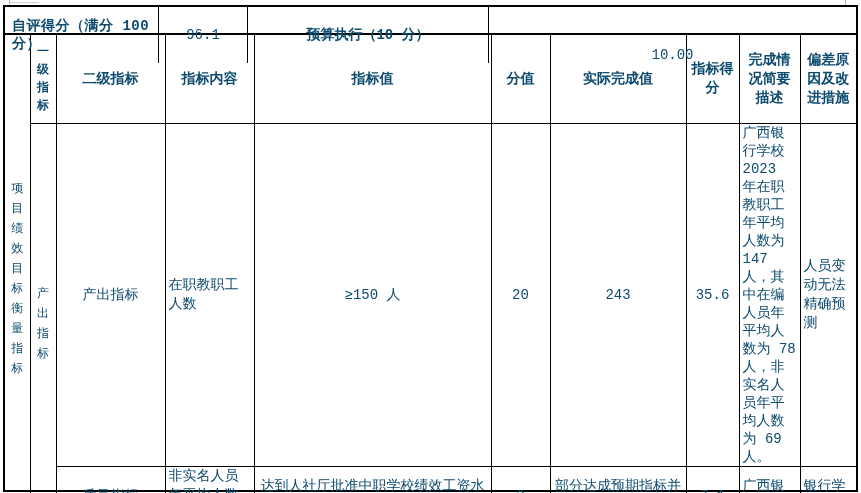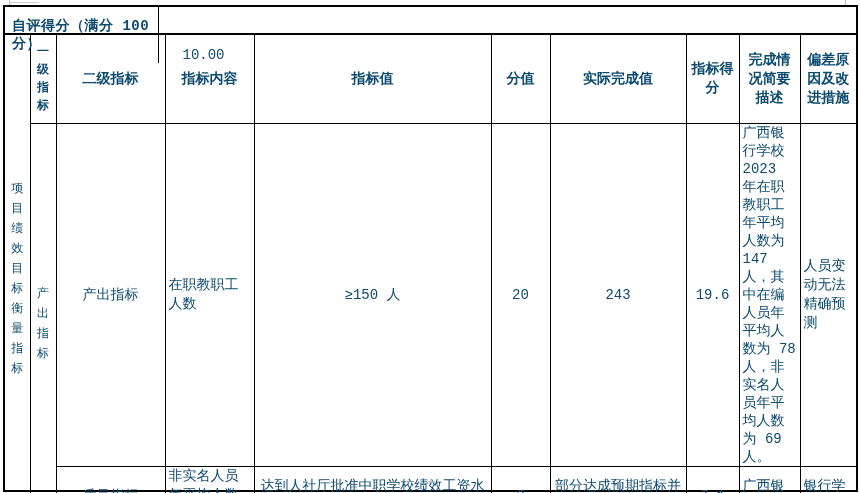--- a/index.html
+++ b/index.html
@@ -40,20 +40,22 @@
 <div class="page">
 
   <div class="stub" style="left:9px;top:0;width:1px;height:5px;"></div>
   <div class="stub" style="left:10px;top:2px;width:29px;height:1px;background:#cfcfcf;"></div>
   <div class="stub" style="left:845px;top:0;width:1px;height:5px;"></div>
 
   <div class="sheet">
 
     <div class="summary-row">
       <div class="cell label">自评得分（满分 100 分）</div>
+      <div class="cell num">96.1</div>
+      <div class="cell label2">预算执行（10 分）</div>
       <div class="cell num">10.00</div>
     </div>
 
     <table class="body">
       <colgroup>
         <col style="width:25px">
           <col style="width:26px">
           <col style="width:109px">
         <col style="width:89px">
           <col style="width:237px">
@@ -84,21 +86,21 @@
 
       <tr style="height:334px">
         <td rowspan="2" class="no-bb">
           <div class="vtext">产出指标</div>
         </td>
         <td class="c">产出指标</td>
         <td class="l wrap19">在职教职工人数</td>
         <td class="c">≥150 人</td>
         <td class="c num">20</td>
         <td class="c num">243</td>
-        <td class="c num">19.6</td>
+        <td class="c num">35.6</td>
         <td class="l wrap18">广西银行学校 2023 年在职教职工年平均人数为 147 人，其中在编人员年平均人数为 78 人，非实名人员年平均人数为 69 人。</td>
         <td class="l wrap19">人员变动无法精确预测</td>
       </tr>
 
       <tr>
         <td class="c">质量指标</td>
         <td class="l wrap19">非实名人员年平均人数为</td>
         <td class="c wrap19">达到人社厅批准中职学校绩效工资水平范围内，人均 2.5 万元。</td>
         <td class="c num">3</td>
         <td class="c wrap19">部分达成预期指标并具有一定效果</td>

